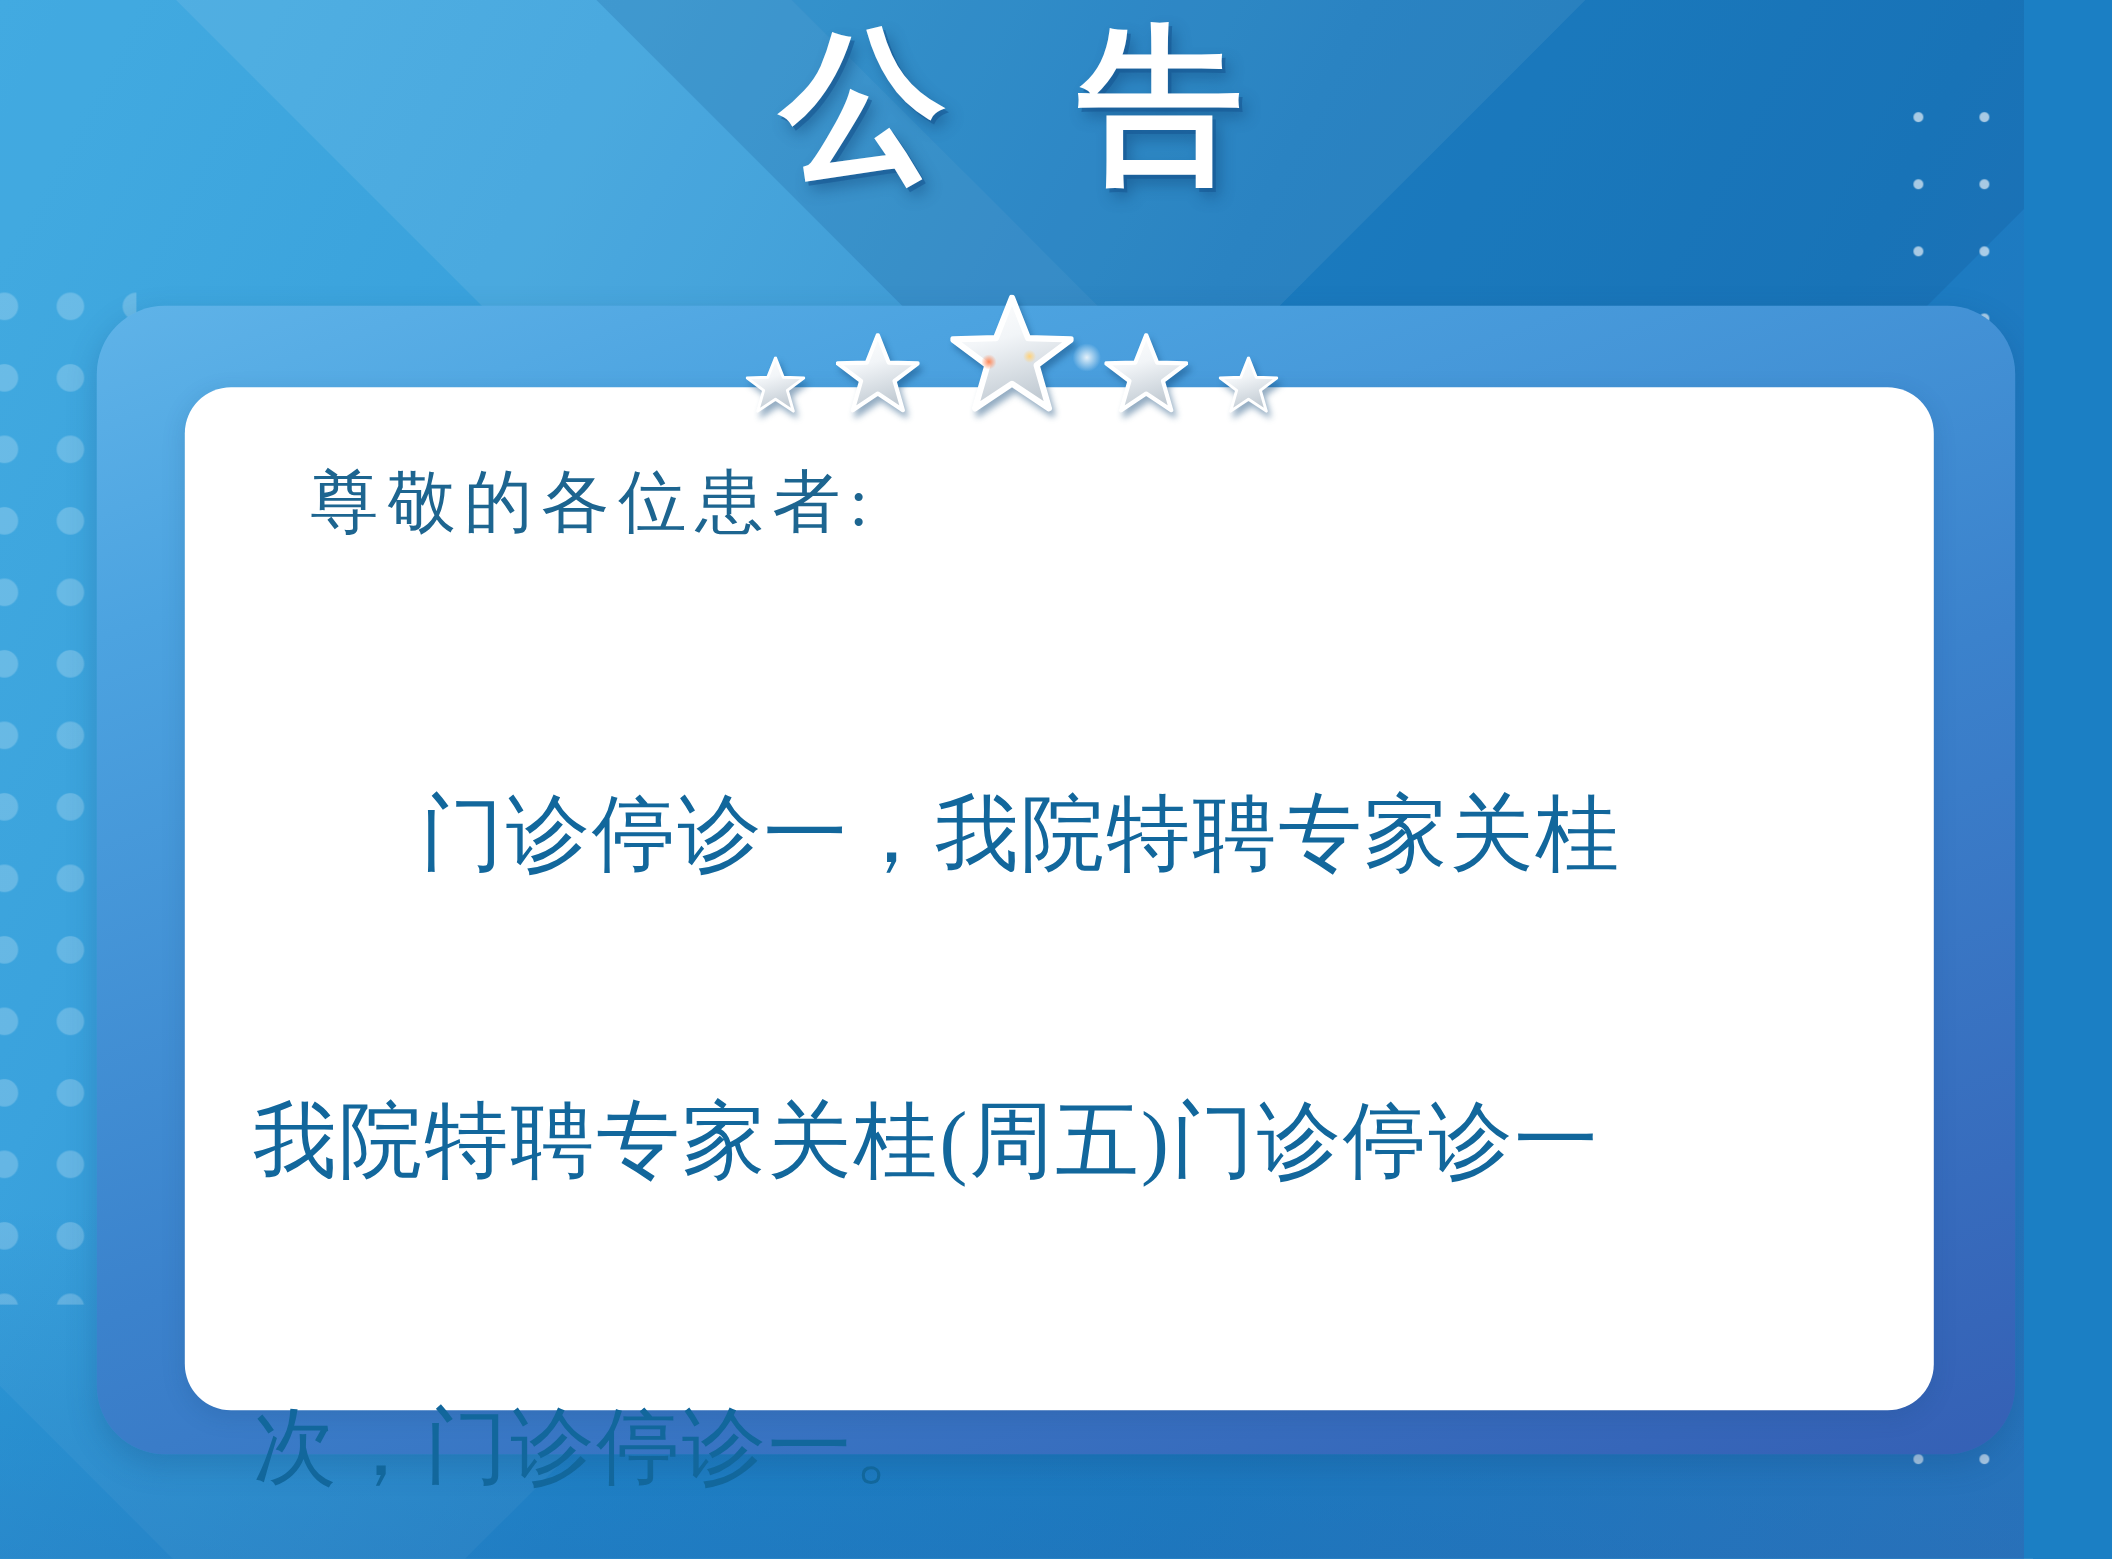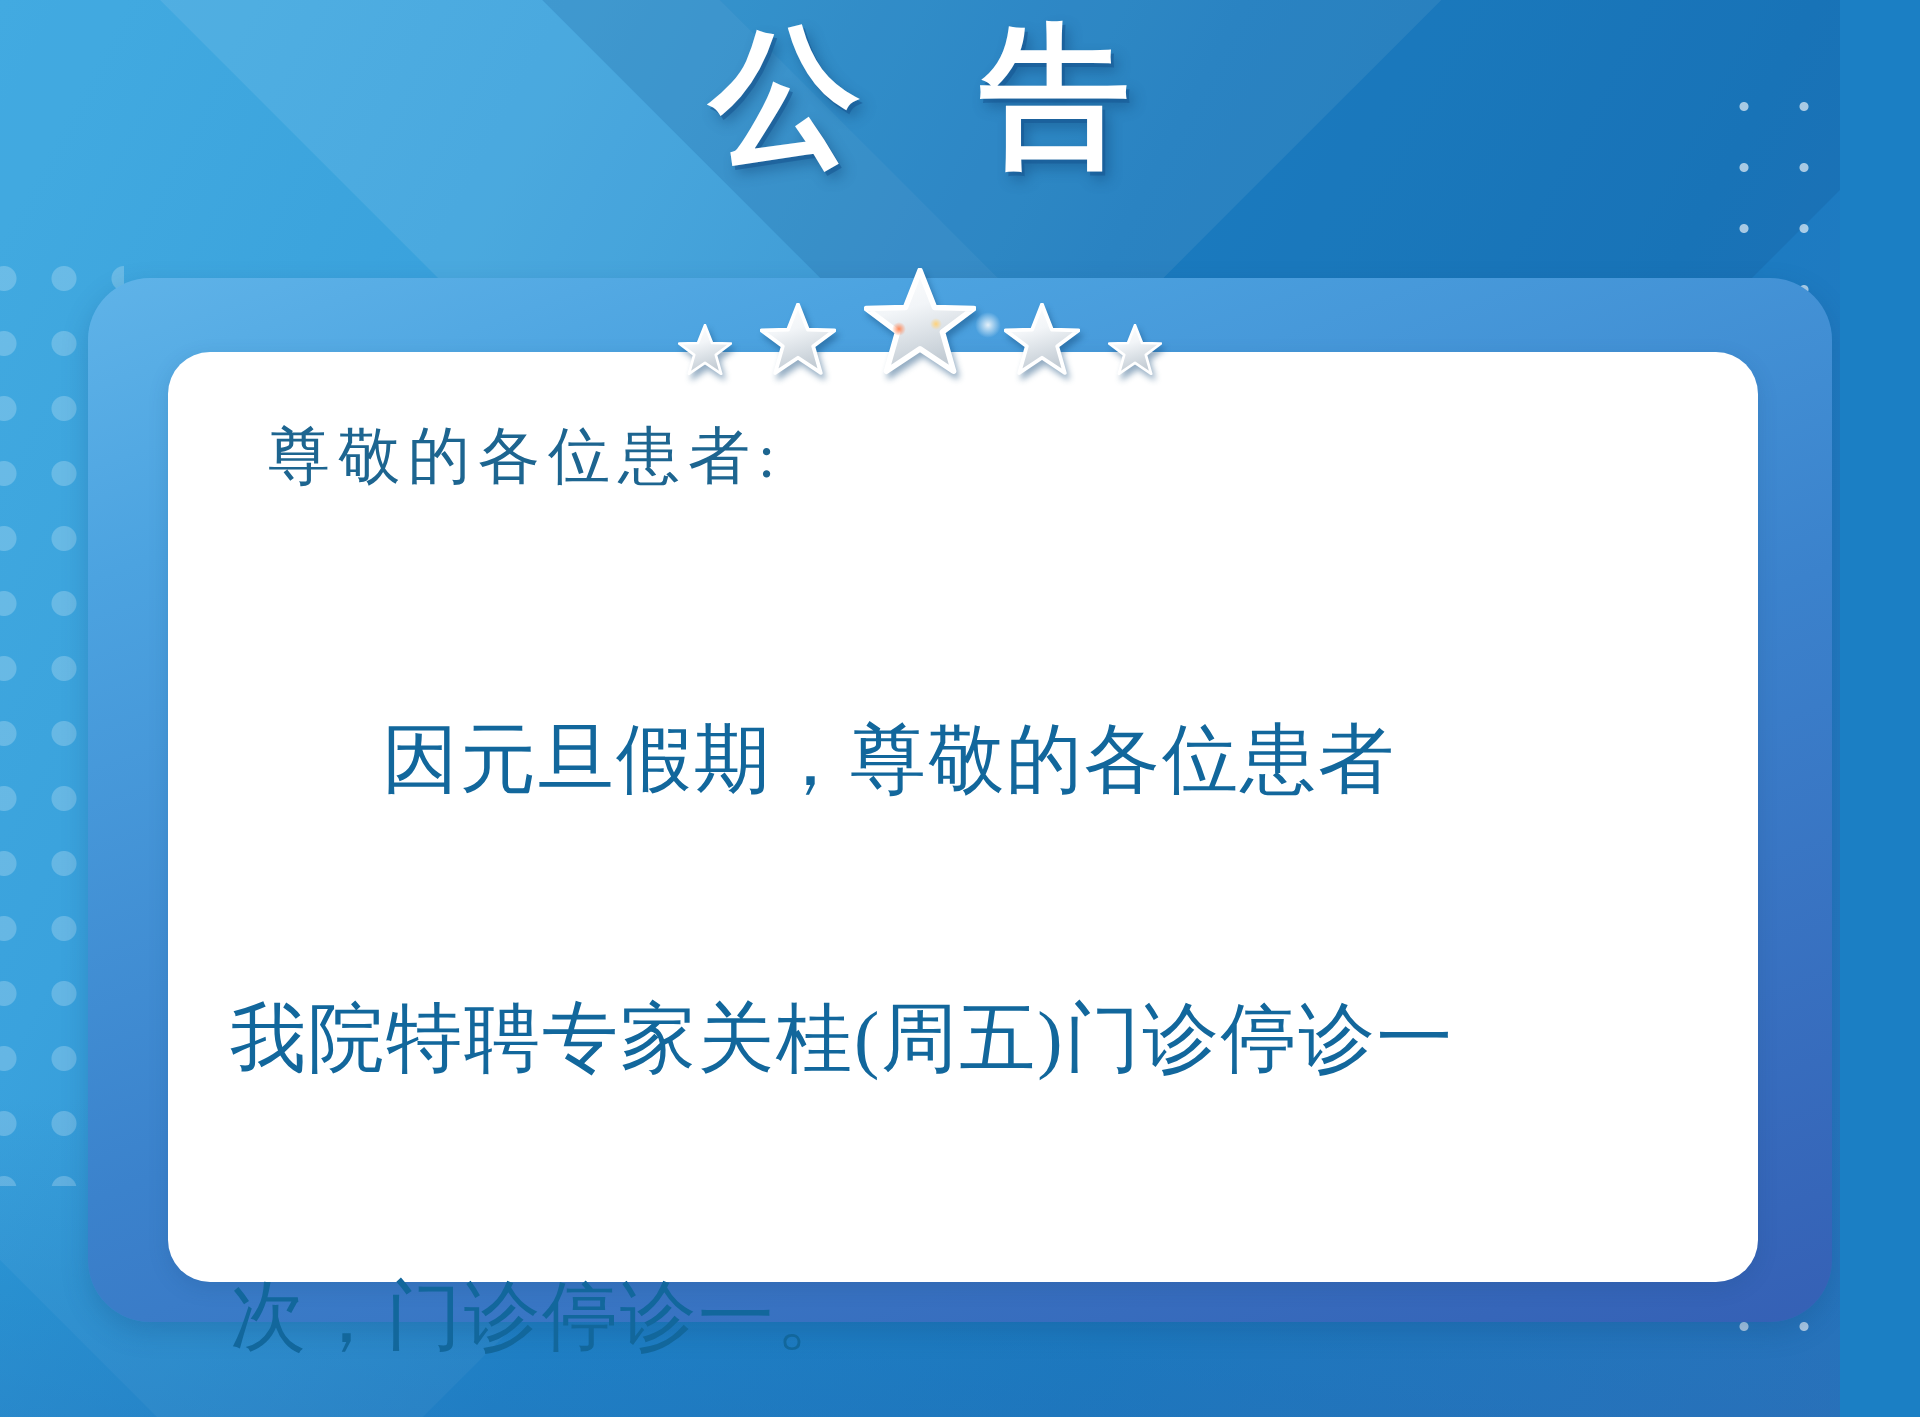--- a/index.html
+++ b/index.html
@@ -147,21 +147,21 @@
     color: #15608f;
   }
   .ln {
     font-family: "Liberation Serif", "DejaVu Serif", serif;
     color: #1a6a9d;
     white-space: pre;
   }
   .salutation {
     font-size: 62px;
     letter-spacing: 8px;
-    margin: 18px 0 0 52px;
+    margin: 18px 0 0 66px;
     color: #1d6590;
   }
   .para {
     font-size: 76px;
     letter-spacing: 2px;
     line-height: 1.22;
     margin: 30px 0 0 14px;
     color: #12679c;
   }
   .para .l1 { display:block; text-indent: 152px; }
@@ -221,20 +221,20 @@
   <div class="spark s2"></div>
   <div class="spark"></div>
   <div class="spark s3"></div>
 
   <div class="frame"></div>
   <div class="card"></div>
 
   <div class="content">
     <div class="ln salutation">尊敬的各位患者:</div>
     <div class="ln para">
-      <span class="l1">因元旦假期，尊敬的各位患者</span>
+      <span class="l1">门诊停诊一，我院特聘专家关桂</span>
       <span class="l2">我院特聘专家关桂(周五)门诊停诊一</span>
       <span class="l3">次，门诊停诊一。</span>
     </div>
 
   </div>
 
 </div>
 
 </body></html>

